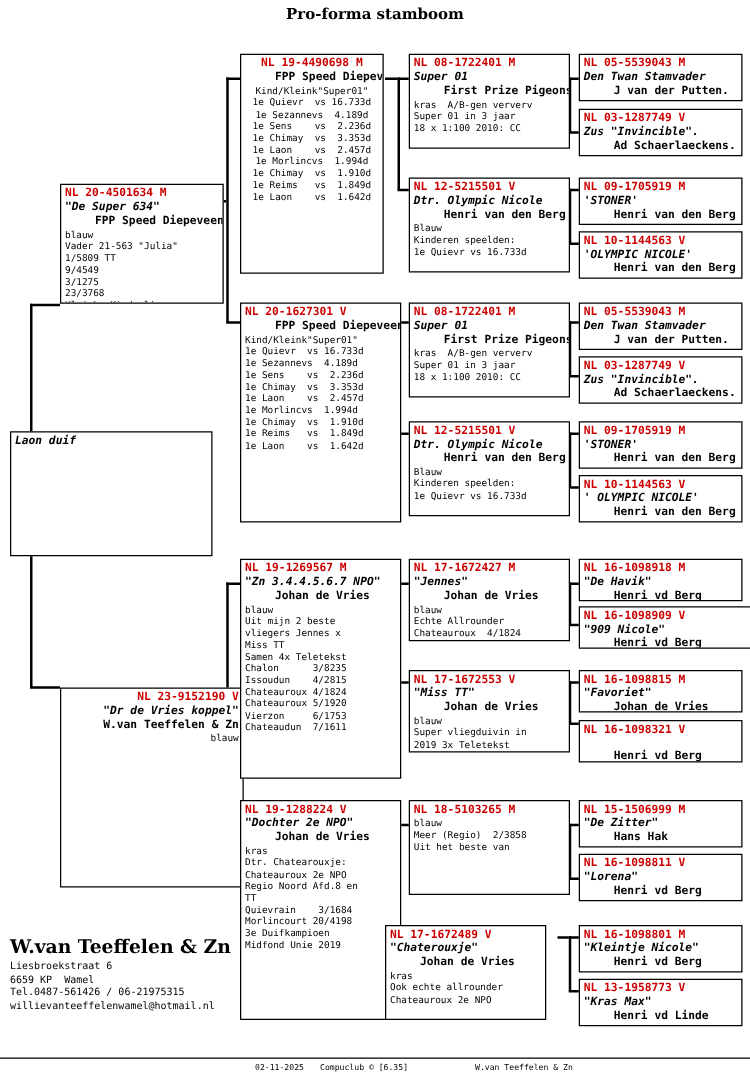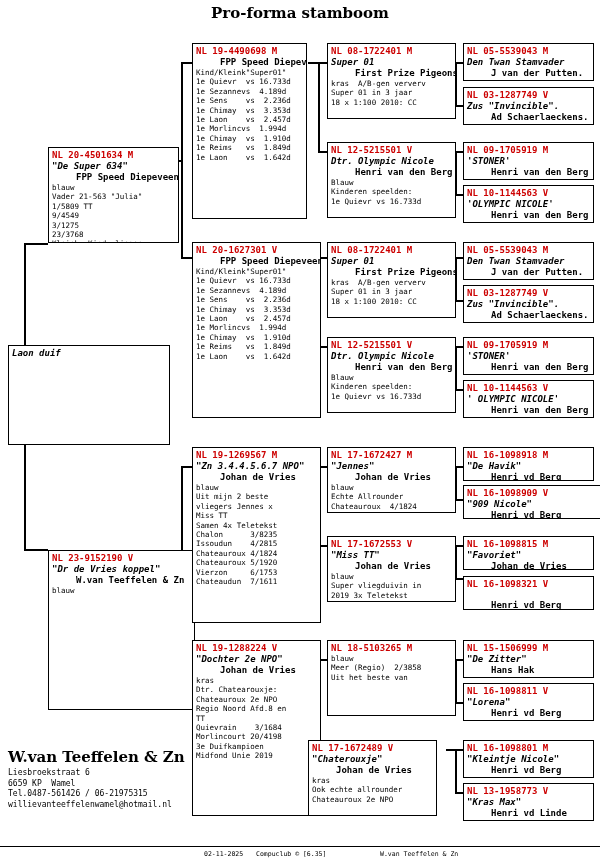--- a/index.html
+++ b/index.html
@@ -8,21 +8,21 @@
     background:#ffffff;
     font-family:"DejaVu Sans Mono", monospace;
     position:relative;
     overflow:hidden;
   }
   .title{
     position:absolute;
     top:4px;left:0;width:600px;
     text-align:center;
     font-family:"DejaVu Serif", serif;
-    font-size:15px;
+    font-size:12px;
     font-weight:bold;
     color:#000;
   }
   .box{
     position:absolute;
     border:1.6px solid #000;
     background:#fff;
     box-sizing:border-box;
     padding:2px 3px;
     overflow:hidden;
@@ -184,28 +184,28 @@
 9/4549
 3/1275
 23/3768
 Kleink.,Kind,vliegen
 21/8555
 24/2399
 38/8555
 43/3918</div>
 </div>
 
-<div class="box" style="left:48px;top:550px;width:147px;height:160px;">
+<div class="box" style="left:48px;top:550px;width:147px;height:160px;text-align:right;">
   <div class="ring">NL 23-9152190 V</div>
   <div class="name">"Dr de Vries koppel"</div>
   <div class="owner">W.van Teeffelen &amp; Zn</div>
   <div class="lines small">blauw</div>
 </div>
 
-<div class="box" style="left:192px;top:43px;width:115px;height:176px;">
+<div class="box" style="left:192px;top:43px;width:115px;height:176px;text-align:center;">
   <div class="ring">NL 19-4490698 M</div>
   <div class="owner">FPP Speed Diepeveen</div>
   <div class="lines small">Kind/Kleink"Super01"
 1e Quievr  vs 16.733d
 1e Sezannevs  4.189d
 1e Sens    vs  2.236d
 1e Chimay  vs  3.353d
 1e Laon    vs  2.457d
 1e Morlincvs  1.994d
 1e Chimay  vs  1.910d

